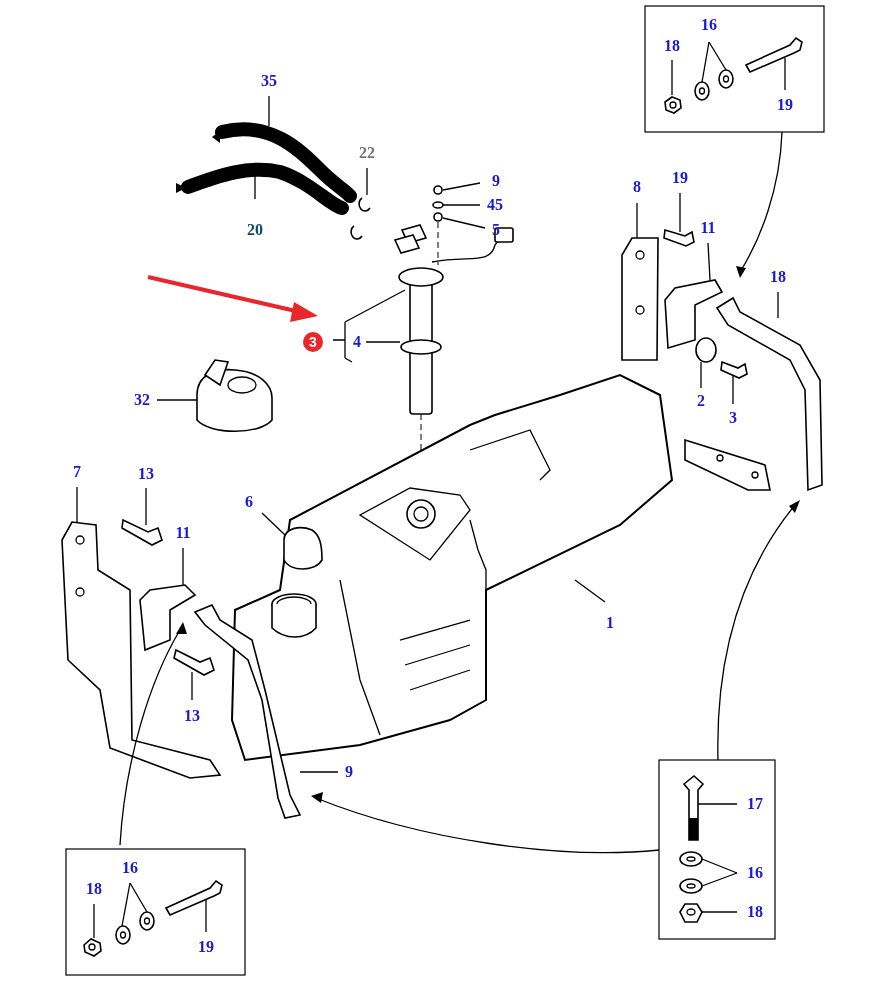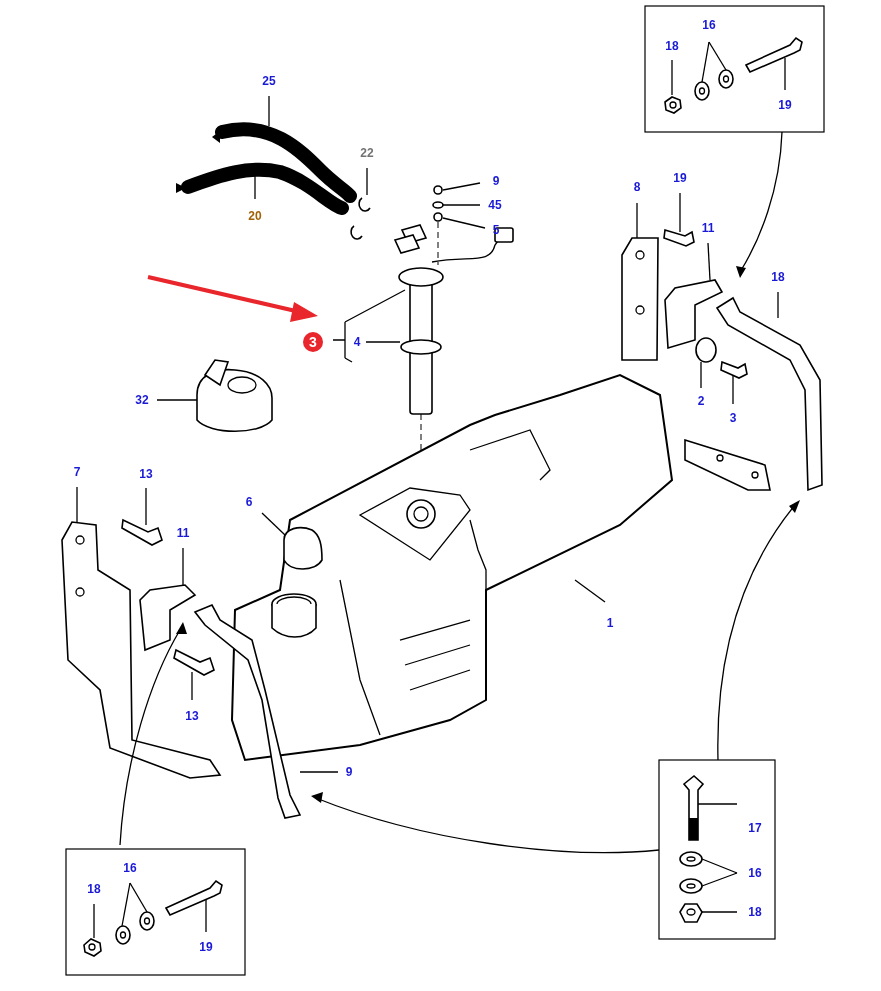--- a/index.html
+++ b/index.html
@@ -1,18 +1,18 @@
 <!DOCTYPE html>
 <html><head>
 <meta charset="utf-8">
 <style>
   html, body { margin: 0; padding: 0; background: #ffffff; }
   body { width: 881px; height: 991px; position: relative; overflow: hidden; font-family: "Liberation Sans", sans-serif; }
   #diagram { position: absolute; left: 0; top: 0; width: 881px; height: 991px; }
-  .callout { position: absolute; font-family: Liberation Sans, sans-serif; font-weight: bold; font-size: 12px; color: #1a1ad6; line-height: 1; transform: translate(-50%, -50%); white-space: nowrap; }
+  .callout { position: absolute; font-family: Liberation Serif, serif; font-weight: bold; font-size: 16px; color: #1a1ad6; line-height: 1; transform: translate(-50%, -50%); white-space: nowrap; }
   .marker { position: absolute; width: 20px; height: 20px; border-radius: 50%; color: #fff; font-weight: bold; font-size: 14px; text-align: center; line-height: 20px; transform: translate(-50%, -50%); font-family: "Liberation Sans", sans-serif; }
   svg .ln { stroke: #000; stroke-width: 1.3; fill: none; }
   svg .thick { stroke: #000; stroke-width: 2; fill: #fff; }
   svg .part { stroke: #000; stroke-width: 1.6; fill: #fff; }
   svg .dash { stroke: #000; stroke-width: 1; fill: none; stroke-dasharray: 6 4; }
   svg .hose { stroke: #000; stroke-width: 14; fill: none; stroke-linecap: round; }
   svg .box { stroke: #000; stroke-width: 1.2; fill: #fff; }
 </style>
 </head>
 <body>
@@ -166,22 +166,22 @@
     <ellipse class="part" cx="147" cy="921" rx="7" ry="9"></ellipse>
     <ellipse cx="147" cy="921" rx="2.5" ry="3" class="ln"></ellipse>
     <line class="ln" x1="122" y1="926" x2="130" y2="883"></line>
     <line class="ln" x1="147" y1="912" x2="130" y2="883"></line>
     <path class="part" d="M166,908 L210,888 L216,881 L222,885 L220,893 L214,896 L170,915 Z"></path>
     <line class="ln" x1="206" y1="900" x2="206" y2="932"></line>
   </g>
 </svg>
 
 <div id="callouts">
-    <div class="callout" style="left: 269px; top: 81px; color: rgb(26, 26, 214);">25</div>
-    <div class="callout" style="left: 255px; top: 216px; color: #a16207;">20</div>
+    <div class="callout" style="left: 269px; top: 81px; color: rgb(26, 26, 214);">35</div>
+    <div class="callout" style="left: 255px; top: 230px; color: #0c4a6e;">20</div>
     <div class="callout" style="left: 367px; top: 153px; color: #737373;">22</div>
     <div class="callout" style="left: 496px; top: 181px; color: rgb(26, 26, 214);">9</div>
     <div class="callout" style="left: 495px; top: 205px; color: rgb(26, 26, 214);">45</div>
     <div class="callout" style="left: 496px; top: 230px; color: rgb(26, 26, 214);">5</div>
     <div class="callout" style="left: 357px; top: 342px; color: rgb(26, 26, 214);">4</div>
     <div class="callout" style="left: 142px; top: 400px; color: rgb(26, 26, 214);">32</div>
     <div class="callout" style="left: 249px; top: 502px; color: rgb(26, 26, 214);">6</div>
     <div class="callout" style="left: 77px; top: 472px; color: rgb(26, 26, 214);">7</div>
     <div class="callout" style="left: 146px; top: 474px; color: rgb(26, 26, 214);">13</div>
     <div class="callout" style="left: 183px; top: 533px; color: rgb(26, 26, 214);">11</div>
@@ -190,21 +190,21 @@
     <div class="callout" style="left: 610px; top: 623px; color: rgb(26, 26, 214);">1</div>
     <div class="callout" style="left: 637px; top: 187px; color: rgb(26, 26, 214);">8</div>
     <div class="callout" style="left: 680px; top: 178px; color: rgb(26, 26, 214);">19</div>
     <div class="callout" style="left: 708px; top: 228px; color: rgb(26, 26, 214);">11</div>
     <div class="callout" style="left: 778px; top: 277px; color: rgb(26, 26, 214);">18</div>
     <div class="callout" style="left: 701px; top: 401px; color: rgb(26, 26, 214);">2</div>
     <div class="callout" style="left: 733px; top: 418px; color: rgb(26, 26, 214);">3</div>
     <div class="callout" style="left: 672px; top: 46px; color: rgb(26, 26, 214);">18</div>
     <div class="callout" style="left: 709px; top: 25px; color: rgb(26, 26, 214);">16</div>
     <div class="callout" style="left: 785px; top: 105px; color: rgb(26, 26, 214);">19</div>
-    <div class="callout" style="left: 755px; top: 804px; color: rgb(26, 26, 214); margin-top: 24px;">17</div>
+    <div class="callout" style="left: 755px; top: 804px; color: rgb(26, 26, 214);">17</div>
     <div class="callout" style="left: 755px; top: 873px; color: rgb(26, 26, 214);">16</div>
     <div class="callout" style="left: 755px; top: 912px; color: rgb(26, 26, 214);">18</div>
     <div class="callout" style="left: 94px; top: 889px; color: rgb(26, 26, 214);">18</div>
     <div class="callout" style="left: 130px; top: 868px; color: rgb(26, 26, 214);">16</div>
     <div class="callout" style="left: 206px; top: 947px; color: rgb(26, 26, 214);">19</div>
   </div>
 
 <div class="marker" id="marker3" style="left: 313px; top: 342px; background: rgb(232, 38, 44);">
   <span>3</span>
 </div>

